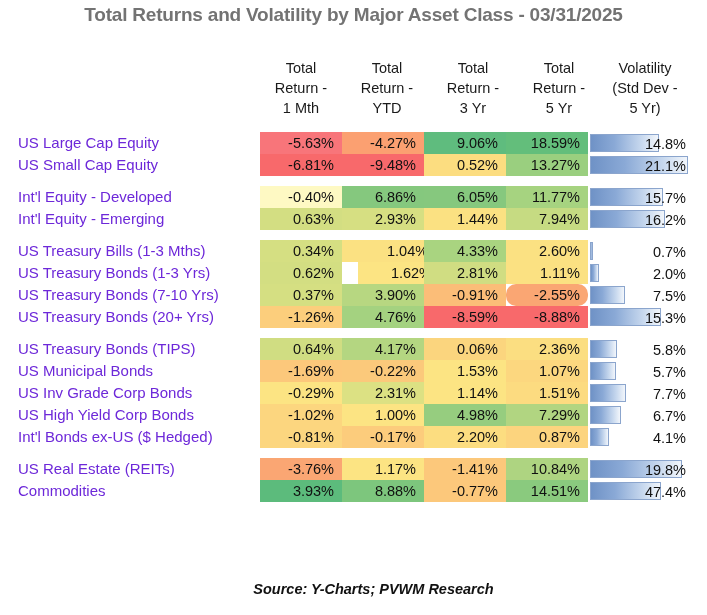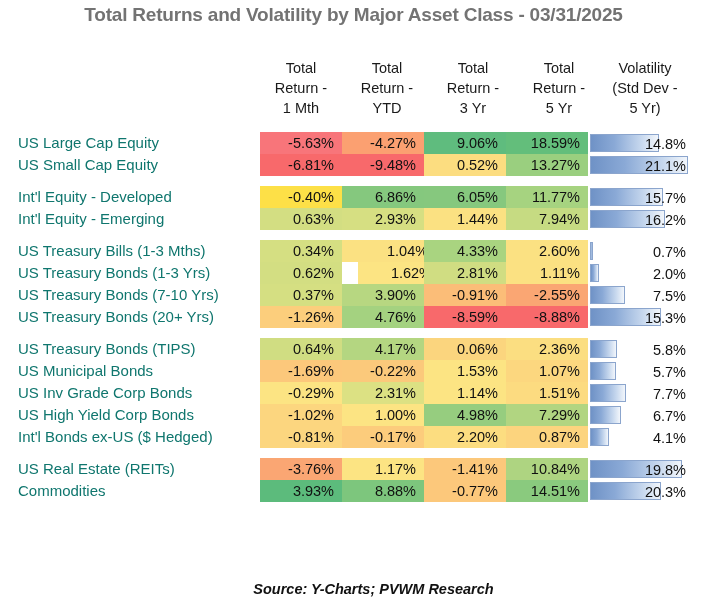--- a/index.html
+++ b/index.html
@@ -63,21 +63,21 @@
     width: 707px;
   }
   .label {
     position: absolute;
     left: 18px;
     top: 0;
     height: 22px;
     line-height: 22px;
     font-size: 15px;
     white-space: nowrap;
-    color: #0f766e;
+    color: #6d28d9;
   }
   .cell {
     position: absolute;
     top: 0;
     width: 82px;
     height: 22px;
     line-height: 22px;
     text-align: right;
     padding-right: 8px;
     box-sizing: border-box;
@@ -187,21 +187,21 @@
         <div class="cell c3" style="background: rgb(154, 207, 127);">13.27%</div>
         <div class="vol-cell">
           <div class="vol-bar" style="width: 98px;"></div>
           <div class="vol-text">21.1%</div>
         </div>
       </div>
     </div>
     <div class="grp">
       <div class="row">
         <div class="label">Int'l Equity - Developed</div>
-        <div class="cell c0" style="background: #fde047;">-0.40%</div>
+        <div class="cell c0" style="background: #fef9c3;">-0.40%</div>
         <div class="cell c1" style="background: rgb(133, 200, 126);">6.86%</div>
         <div class="cell c2" style="background: rgb(134, 200, 126);">6.05%</div>
         <div class="cell c3" style="background: rgb(166, 211, 128);">11.77%</div>
         <div class="vol-cell">
           <div class="vol-bar" style="width: 72.9194px;"></div>
           <div class="vol-text">15.7%</div>
         </div>
       </div>
       <div class="row">
         <div class="label">Int'l Equity - Emerging</div>
@@ -236,21 +236,21 @@
         <div class="vol-cell">
           <div class="vol-bar" style="width: 9.2891px;"></div>
           <div class="vol-text">2.0%</div>
         </div>
       </div>
       <div class="row">
         <div class="label">US Treasury Bonds (7-10 Yrs)</div>
         <div class="cell c0" style="background: rgb(213, 223, 130);">0.37%</div>
         <div class="cell c1" style="background: rgb(183, 215, 129);">3.90%</div>
         <div class="cell c2" style="background: rgb(251, 189, 120);">-0.91%</div>
-        <div class="cell c3" style="background: rgb(250, 166, 115);">-2.55%</div>
+        <div class="cell c3" style="background: rgb(250, 166, 115); border-radius: 10px;">-2.55%</div>
         <div class="vol-cell">
           <div class="vol-bar" style="width: 34.8341px;"></div>
           <div class="vol-text">7.5%</div>
         </div>
       </div>
       <div class="row">
         <div class="label">US Treasury Bonds (20+ Yrs)</div>
         <div class="cell c0" style="background: rgb(252, 206, 124);">-1.26%</div>
         <div class="cell c1" style="background: rgb(164, 210, 128);">4.76%</div>
         <div class="cell c2" style="background: rgb(248, 105, 107);">-8.59%</div>
@@ -331,19 +331,19 @@
         </div>
       </div>
       <div class="row">
         <div class="label">Commodities</div>
         <div class="cell c0" style="background: rgb(92, 187, 124);">3.93%</div>
         <div class="cell c1" style="background: rgb(125, 198, 125);">8.88%</div>
         <div class="cell c2" style="background: rgb(252, 200, 123);">-0.77%</div>
         <div class="cell c3" style="background: rgb(138, 202, 126);">14.51%</div>
         <div class="vol-cell">
           <div class="vol-bar" style="width: 70.5972px;"></div>
-          <div class="vol-text">20.3%</div>
+          <div class="vol-text">47.4%</div>
         </div>
       </div>
     </div>
   </div>
 
 <div id="source">Source:  Y-Charts; PVWM Research</div>
 
 </body></html>

